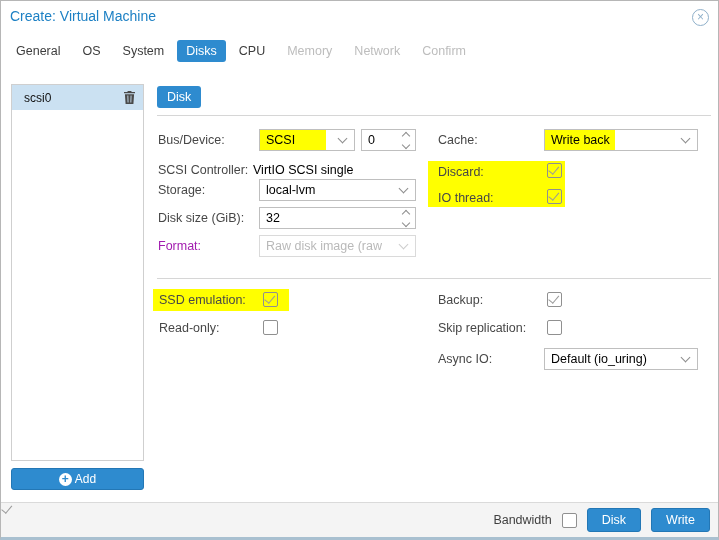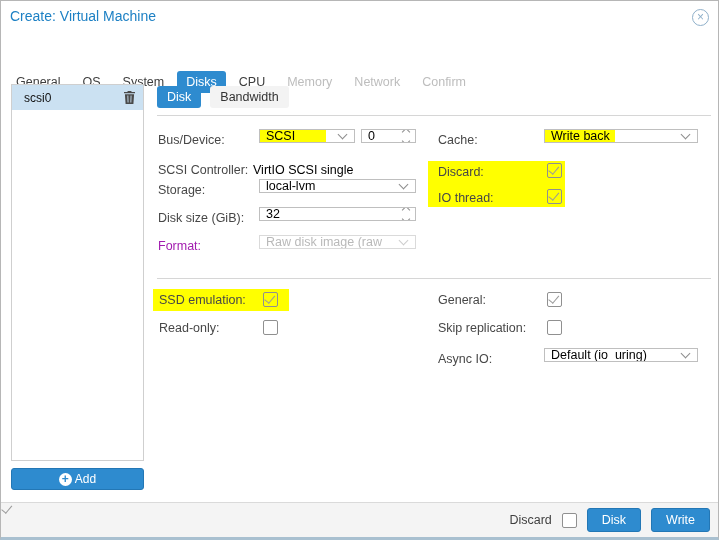--- a/index.html
+++ b/index.html
@@ -6,21 +6,21 @@
   .stage{position:relative;width:719px;height:540px;background:#fff;
     font-family:"Liberation Sans","DejaVu Sans",sans-serif;box-sizing:border-box;
     border:1px solid #b6b6b6;border-bottom:3px solid #a9c0d0;overflow:hidden;}
   
   .title{position:absolute;left:9px;top:7px;font-size:14px;color:#1d80c4;}
   .close{position:absolute;top:8px;right:9px;width:15px;height:15px;border:1.2px solid #8fb0ca;
     border-radius:50%;color:#8fb0ca;display:flex;align-items:center;justify-content:center;
     font-size:12px;cursor:pointer}
   .close::before{content:"×";margin-top:-1px}
   
-  .tabs{position:absolute;left:6px;top:39px;display:flex;gap:4px;font-size:12.5px;margin-top:31px;}
+  .tabs{position:absolute;left:6px;top:39px;display:flex;gap:4px;font-size:12.5px;}
   .tab{padding:4px 9px;border-radius:3px;color:#3d3d3d;cursor:pointer;}
   .tab.active{background:#2e8bcf;color:#fff;}
   .tab.disabled{color:#bdbdbd;}
   
   .lpanel{position:absolute;left:10px;top:83px;width:133px;height:377px;border:1px solid #cfcfcf;
     background:#fff;box-sizing:border-box;}
   .ditem{height:25px;background:#cbe1f2;display:flex;align-items:center;
     padding:0 8px 0 12px;font-size:12px;color:#111;text-align:right;}
   .ditem svg{margin-left:auto;display:block;}
   .addbtn{position:absolute;left:10px;top:467px;width:133px;height:22px;background:#2e8bcf;
@@ -32,21 +32,21 @@
   
   .subtabs{position:absolute;left:156px;top:85px;display:flex;gap:9px;font-size:12.5px;}
   .stab{padding:4px 10px;border-radius:3px;cursor:pointer;}
   .stab.active{background:#2e8bcf;color:#fff;text-align:center;}
   .stab.plain{background:#f3f3f3;color:#333;}
   .hr{position:absolute;left:156px;width:554px;height:1px;background:#d6d6d6;}
   
   .lbl{position:absolute;font-size:12.5px;color:#474747;white-space:nowrap;}
   .lbl.dis{color:#a21caf;}
   .val{position:absolute;font-size:12.5px;color:#000;white-space:nowrap;}
-  .field{position:absolute;height:14px;border:1px solid #bfbfbf;background:#fff;
+  .field{position:absolute;height:22px;border:1px solid #bfbfbf;background:#fff;
     display:flex;align-items:center;font-size:12.5px;color:#000;box-sizing:border-box;overflow:hidden;}
   .field.dis{border-color:#dadada;color:#b9b9b9;}
   .ctext{padding:0 6px;white-space:nowrap;}
   .ctext.hl{background:#ffff00;height:100%;display:flex;align-items:center;box-sizing:border-box;}
   .chev{width:6px;height:6px;border-right:1.4px solid #8d8d8d;border-bottom:1.4px solid #8d8d8d;
     transform:rotate(45deg);margin:-3px 8px 0 auto;flex:0 0 auto;}
   .field.dis .chev{border-color:#cdcdcd;}
   .spins{margin:0 6px 0 auto;display:flex;flex-direction:column;gap:3px;flex:0 0 auto;}
   .spins i{width:5px;height:5px;border-right:1.3px solid #8d8d8d;border-bottom:1.3px solid #8d8d8d;display:block;}
   .spins .up{transform:rotate(-135deg);}
@@ -93,21 +93,20 @@
       </svg>
     </div>
   </div>
   <div class="addbtn">
     <span class="plus"></span>
     <span>Add</span>
   </div>
 
   <div class="subtabs">
     <div class="stab active">Disk</div>
-    <div class="stab plain">Bandwidth</div>
   </div>
   <div class="hr" style="top:114px"></div>
 
   <div class="hlblock" style="left:427px;top:160px;width:137px;height:46px"></div>
   <div class="hlblock" style="left:152px;top:288px;width:136px;height:22px"></div>
 
   <div class="lbl" style="left:157px;top:132px">Bus/Device:</div>
   <div class="field" style="left:258px;top:128px;width:96px">
     <span class="ctext hl" style="width:66px">SCSI</span>
     <span class="chev"></span>
@@ -157,32 +156,32 @@
   <div class="cb clear checked" style="left:546px;top:188px"></div>
 
   <div class="hr" style="top:277px"></div>
 
   <div class="lbl" style="left:158px;top:292px">SSD emulation:</div>
   <div class="cb clear checked" style="left:262px;top:291px"></div>
 
   <div class="lbl" style="left:158px;top:320px">Read-only:</div>
   <div class="cb" style="left:262px;top:319px"></div>
 
-  <div class="lbl" style="left:437px;top:292px">General:</div>
+  <div class="lbl" style="left:437px;top:292px">Backup:</div>
   <div class="cb checked" style="left:546px;top:291px"></div>
 
   <div class="lbl" style="left:437px;top:320px">Skip replication:</div>
   <div class="cb" style="left:546px;top:319px"></div>
 
   <div class="lbl" style="left:437px;top:351px">Async IO:</div>
   <div class="field" style="left:543px;top:347px;width:154px">
     <span class="ctext">Default (io_uring)</span>
     <span class="chev"></span>
   </div>
 
   <div class="footer">
-    <span class="adv">Discard</span>
+    <span class="adv">Bandwidth</span>
     <span class="cb fcb checked" style="position:static"></span>
     <div class="btn">Disk</div>
     <div class="btn">Write</div>
   </div>
 
 </div>
 
 </body></html>

